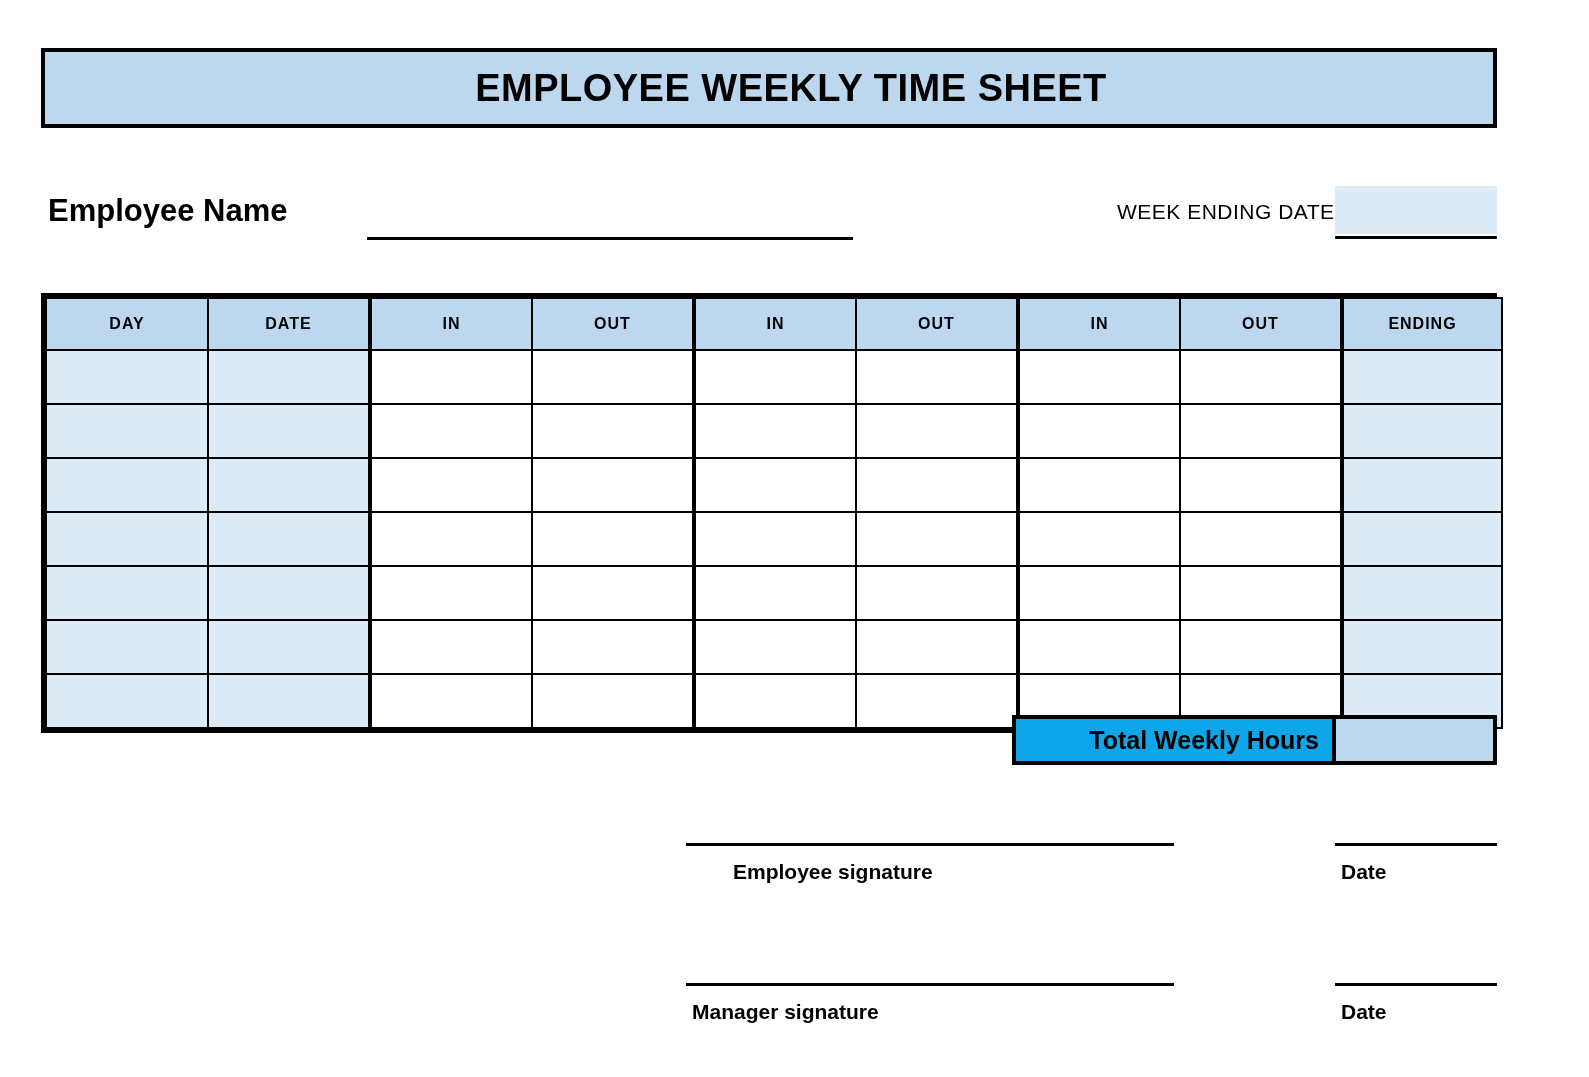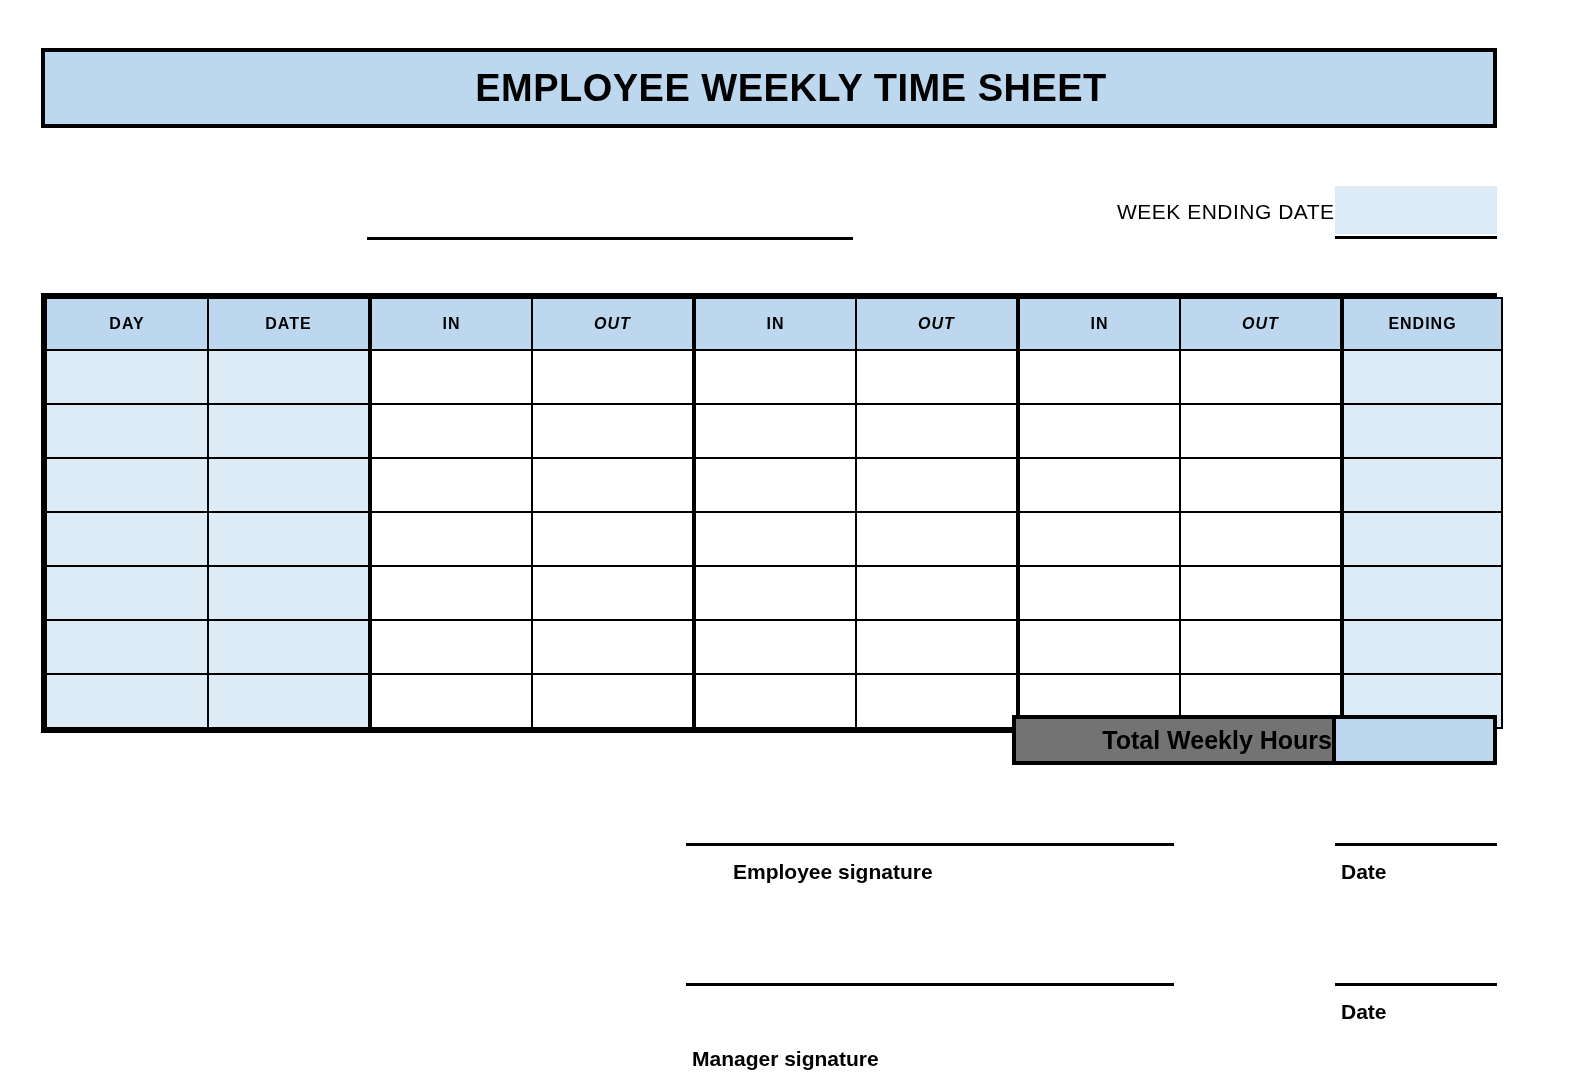--- a/index.html
+++ b/index.html
@@ -118,40 +118,40 @@
   }
   table.timetable tbody td {
     height: 54px;
     background: #ffffff;
   }
   table.timetable tbody td.shaded {
     background: #ddebf7;
   }
   
   .sep-left { border-left: 4px solid #000000 !important; }
-  .sep-right { border-right: 4px solid #000000 !important; font-style: italic; }
+  .sep-right { border-right: 4px solid #000000 !important; }
 
   
   .total-bar {
     position: absolute;
     left: 1012px;
     top: 715px;
     width: 485px;
     height: 50px;
     border: 4px solid #000000;
     box-sizing: border-box;
     display: flex;
   }
   .total-bar .label-cell {
     flex: 0 0 320px;
-    background: #737373;
+    background: #0ea5e9;
     display: flex;
     align-items: center;
     justify-content: flex-end;
-    padding-right: 0;
+    padding-right: 13px;
     box-sizing: border-box;
     font-size: 25px;
     font-weight: bold;
     border-right: 4px solid #000000;
   }
   .total-bar .value-cell {
     flex: 1 1 auto;
     background: #bdd7ee;
   }
 
@@ -166,33 +166,34 @@
     font-size: 21px;
     font-weight: bold;
   }
 
   .sig-emp-line   { left: 686px;  top: 843px;  width: 488px; }
   .sig-emp-label  { left: 733px;  top: 860px; }
   .sig-empdate-line  { left: 1335px; top: 843px; width: 162px; }
   .sig-empdate-label { left: 1341px; top: 860px; }
 
   .sig-mgr-line   { left: 686px;  top: 983px;  width: 488px; }
-  .sig-mgr-label  { left: 692px;  top: 1000px; margin-top: 47px; }
+  .sig-mgr-label  { left: 692px;  top: 1000px; }
   .sig-mgrdate-line  { left: 1335px; top: 983px; width: 162px; }
   .sig-mgrdate-label { left: 1341px; top: 1000px; }
 </style>
 </head>
 <body>
 
 <div class="sheet">
 
   <div class="title-banner">
     <div class="title-text">EMPLOYEE WEEKLY TIME SHEET</div>
   </div>
 
+  <div class="emp-name-label">Employee Name</div>
   <div class="emp-name-line"></div>
 
   <div class="week-ending-label">WEEK ENDING DATE:</div>
   <div class="week-ending-box"></div>
   <div class="week-ending-underline"></div>
 
   <div class="grid">
     <table class="timetable">
       <thead>
         <tr>

